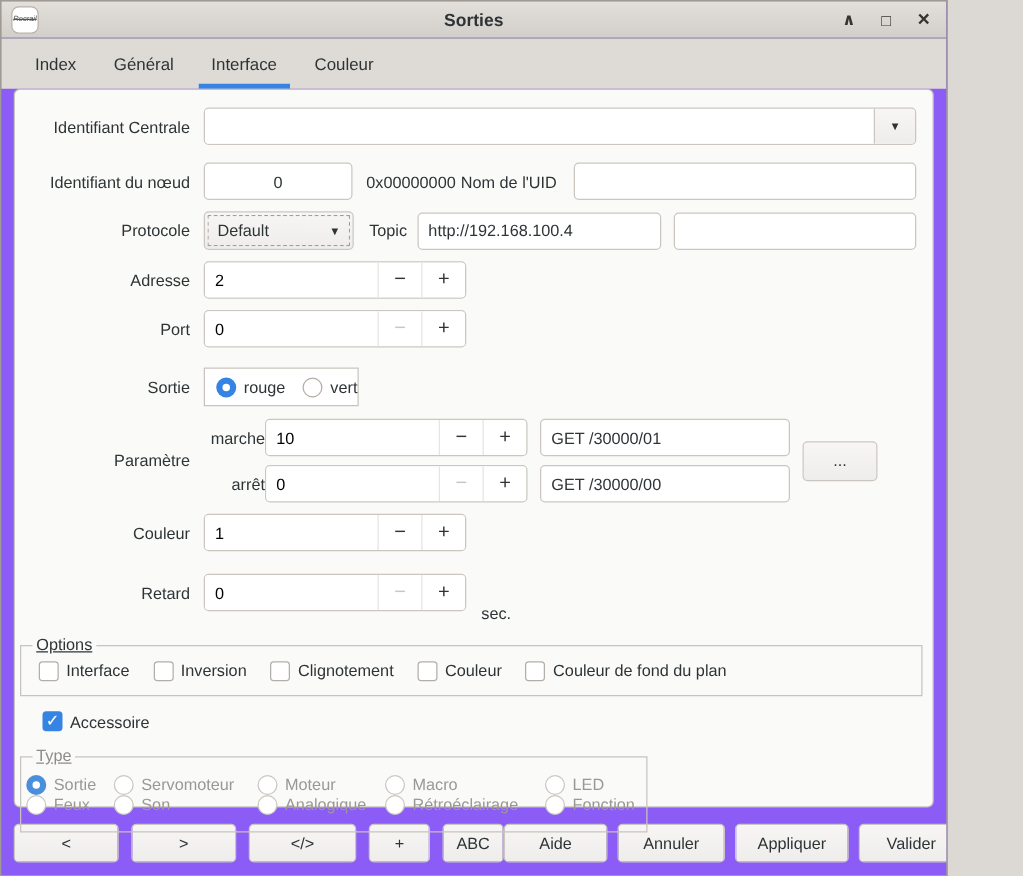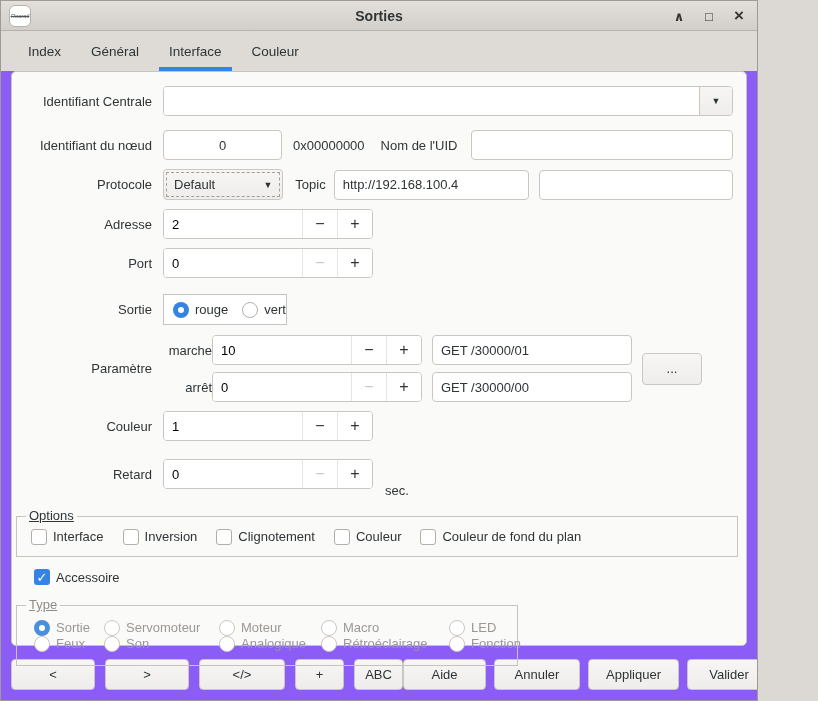--- a/index.html
+++ b/index.html
@@ -162,21 +162,21 @@
   }
   .group .legend {
     position: absolute; top: -9px; left: 9px;
     background: #fafaf9; padding: 0 3px; text-decoration: underline;
   }
   .options-group { height: 41px; display: flex; align-items: center; gap: 19px; padding-left: 14px; }
   .accessoire-row { display: flex; align-items: center; margin: 12px 0 0 22px; }
   .type-group {
     width: 502px; height: 61px; margin-top: 20px;
     display: grid; grid-template-columns: 70px 115px 102px 128px auto;
-    align-content: center; row-gap: 0; padding-left: 17px;
+    align-content: center; row-gap: 0; padding-left: 4px;
   }
   .type-group .legend { color: #8f8c88; }
   .type-group .radio-item { color: #9b9894; }
   
   .footer { display: flex; align-items: center; margin: 13px 22px 0 10px; }
   .footer .btn { height: 31px; }
   .left-group { display: flex; gap: 10px; }
   .right-group { display: flex; gap: 8px; margin-left: auto; }
   .w84 { width: 84px; } .w86 { width: 86px; } .w49 { width: 49px; }
   .w83 { width: 83px; } .w91 { width: 91px; }
@@ -214,21 +214,21 @@
         <div class="combo-arrow-btn">
           <span>▼</span>
         </div>
       </div>
     </div>
 
     <div class="row">
       <div class="lbl">Identifiant du nœud</div>
       <input class="entry" style="width: 119px; text-align: center;" value="0">
       <span class="statictext" style="margin-left:11px;">0x00000000</span>
-      <span class="statictext" style="margin-left:16px;">Nom de l'UID</span>
+      <span class="statictext" style="margin-left:4px;">Nom de l'UID</span>
       <input class="entry" style="margin-left: 14px; flex: 1 1 0%;" value="">
     </div>
 
     <div class="row">
       <div class="lbl">Protocole</div>
       <div class="dropdown">
         <span class="dd-text">Default</span>
         <span class="dd-arrow">▼</span>
       </div>
       <span class="statictext" style="margin-left:12px;">Topic</span>

